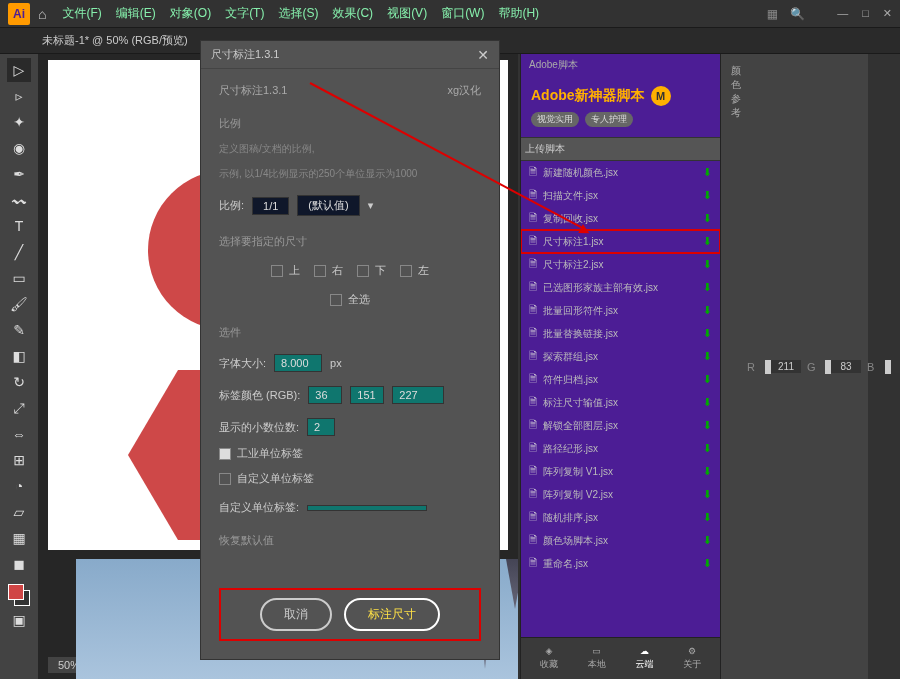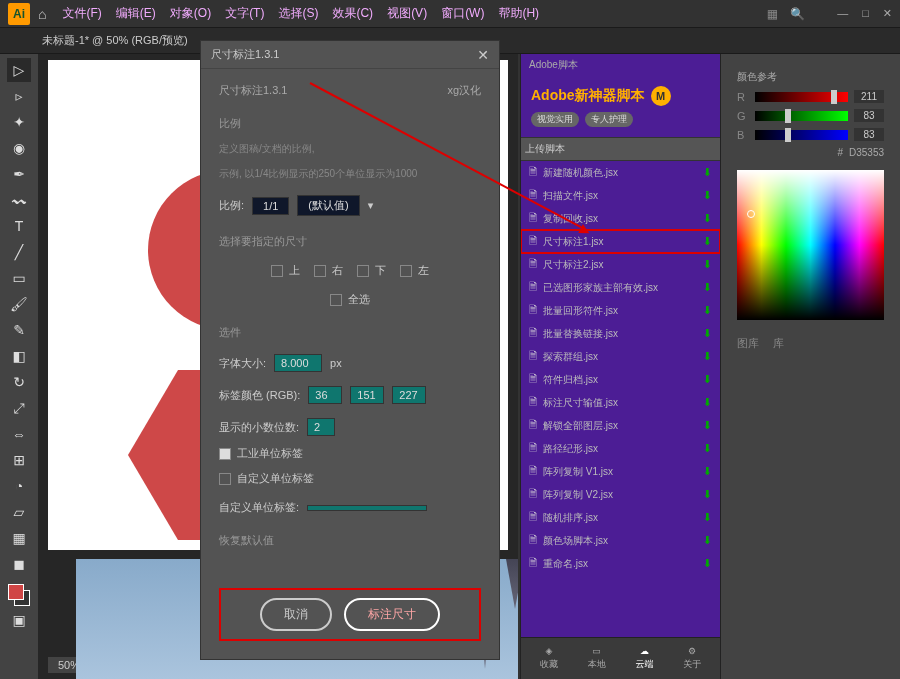--- a/index.html
+++ b/index.html
@@ -1,20 +1,20 @@
 <!DOCTYPE html>
 <html><head>
 <meta charset="utf-8">
 <style>
 *{box-sizing:border-box;margin:0;padding:0;font-family:"Microsoft YaHei",sans-serif}
 body{background:#323232;width:900px;height:679px;overflow:hidden;position:relative;color:#ccc;font-size:11px}
 .topbar{height:28px;background:#323232;display:flex;align-items:center;padding:0 8px;border-bottom:1px solid #1a1a1a}
-.ai-logo{width:22px;height:22px;background:#ff9a00;color:#14532d;font-weight:bold;font-size:12px;display:flex;align-items:center;justify-content:center;border-radius:2px;margin-right:8px}
+.ai-logo{width:22px;height:22px;background:#ff9a00;color:#4c1d95;font-weight:bold;font-size:12px;display:flex;align-items:center;justify-content:center;border-radius:2px;margin-right:8px}
 .home-icon{color:#ccc;margin-right:16px;font-size:14px}
-.menu{display:flex;gap:14px;font-size:12px;color:#f0abfc}
+.menu{display:flex;gap:14px;font-size:12px;color:#86efac}
 .menu span{cursor:pointer}
 .topbar-right{margin-left:auto;display:flex;gap:12px;align-items:center;color:#888}
 .topbar-right .icon{font-size:12px}
 .win-ctrl{display:flex;gap:14px;margin-left:20px;color:#aaa}
 .doc-tab{height:26px;background:#2a2a2a;display:flex;align-items:center;padding-left:42px;font-size:11px;color:#ccc;border-bottom:1px solid #1a1a1a}
 .work{position:absolute;top:54px;left:0;right:0;bottom:0;display:flex}
 .toolcol{width:38px;background:#434343;display:flex;flex-direction:column;align-items:center;padding-top:4px;gap:2px}
 .tool{width:24px;height:24px;display:flex;align-items:center;justify-content:center;color:#ddd;font-size:14px;cursor:pointer}
 .tool.sel{background:#2a2a2a}
 .swatch{width:22px;height:22px;margin-top:6px;position:relative}
@@ -33,38 +33,38 @@
 .sect{color:#999;margin-top:8px}
 .hint{color:#888;font-size:10px;line-height:1.5}
 .row{display:flex;align-items:center;gap:8px;margin-top:4px}
 .inp{background:#0f766e;border:1px solid #333;color:#ddd;padding:2px 6px;width:48px;text-align:left}
 .drop{background:#0f172a;border:1px solid #333;color:#ddd;padding:2px 10px}
 .cb{display:flex;align-items:center;gap:6px}
 .cb-box{width:12px;height:12px;border:1px solid #888;display:inline-block}
 .cb-box.checked{background:#ddd}
 .btns{display:flex;gap:12px;justify-content:center;margin-top:30px;border:2px solid #d00;padding:8px}
 .btn{padding:6px 22px;border:2px solid #ccc;border-radius:18px;background:transparent;color:#ccc;cursor:pointer;font-size:12px}
-.btn.primary{border-color:#fff;color:#fca5a5}
+.btn.primary{border-color:#fff;color:#fde047}
 .panels{position:absolute;top:54px;right:0;width:380px;bottom:0;display:flex}
 .scripts{width:200px;background:#4c1d95;border-left:1px solid #222;display:flex;flex-direction:column}
 .scr-hdr{padding:10px;border-bottom:1px solid #333}
 .scr-title{color:#ffb000;font-size:14px;font-weight:bold;display:flex;align-items:center;gap:6px}
 .scr-title .gold{width:20px;height:20px;background:#ffb000;border-radius:50%;display:flex;align-items:center;justify-content:center;color:#333;font-size:11px}
 .scr-sub{display:flex;gap:6px;margin-top:6px}
 .pill{background:#666;color:#ddd;padding:1px 6px;border-radius:8px;font-size:9px}
 .scr-tab{background:#555;padding:4px;text-align:left;color:#ccc;font-size:10px;border-bottom:1px solid #333}
 .scr-list{flex:1;overflow:hidden}
 .scr-item{display:flex;align-items:center;padding:3px 8px;gap:6px;font-size:10px;color:#bbb}
 .scr-item .doc-icon{color:#ddd}
 .scr-item .dl{margin-left:auto;color:#0a0;font-size:11px}
 .scr-item.hl{outline:2px solid #d00;outline-offset:-1px}
 .scr-foot{display:flex;justify-content:space-around;padding:8px 4px;background:#3a3a3a;border-top:1px solid #222}
 .scr-foot .fbtn{display:flex;flex-direction:column;align-items:center;gap:2px;font-size:9px;color:#aaa;cursor:pointer}
 .scr-foot .fbtn.active{color:#fff}
-.color-pnl{width:180px;background:#434343;border-left:1px solid #222;padding:16px;display:flex;flex-direction:column;gap:6px}
+.color-pnl{width:148px;background:#434343;border-left:1px solid #222;padding:10px;display:flex;flex-direction:row;gap:6px}
 .slider-row{display:flex;align-items:center;gap:6px}
 .slider-row .lbl{width:12px;color:#888}
 .slider{flex:1;height:10px;position:relative}
 .slider.r{background:linear-gradient(90deg,#000,#f00)}
 .slider.g{background:linear-gradient(90deg,#000,#0f0)}
 .slider.b{background:linear-gradient(90deg,#000,#00f)}
 .slider .thumb{position:absolute;top:-2px;width:6px;height:14px;background:#ccc}
 .val{width:30px;background:#333;text-align:center;padding:1px;font-size:10px}
 .hex-row{display:flex;justify-content:flex-end;gap:6px;font-size:10px;color:#aaa}
 .spectrum{width:100%;height:150px;background:linear-gradient(to bottom,rgba(255,255,255,1),rgba(255,255,255,0) 50%,rgba(0,0,0,0) 50%,rgba(0,0,0,1)),linear-gradient(to right,#f00,#ff0,#0f0,#0ff,#00f,#f0f,#f00);position:relative;margin-top:6px}
@@ -195,21 +195,21 @@
     <div class="sect">选件</div>
     <div class="row">
       <span>字体大小:</span>
       <span class="inp">8.000</span>
       <span>px</span>
     </div>
     <div class="row">
       <span>标签颜色 (RGB):</span>
       <span class="inp" style="width:34px">36</span>
       <span class="inp" style="width:34px">151</span>
-      <span class="inp" style="width:34px">227</span>
+      <span class="inp" style="width:52px">227</span>
     </div>
     <div class="row">
       <span>显示的小数位数:</span>
       <span class="inp" style="width:28px">2</span>
     </div>
     <div class="cb">
         <span class="cb-box checked"></span>
         <span>工业单位标签</span>
       </div>
     <div class="cb">

